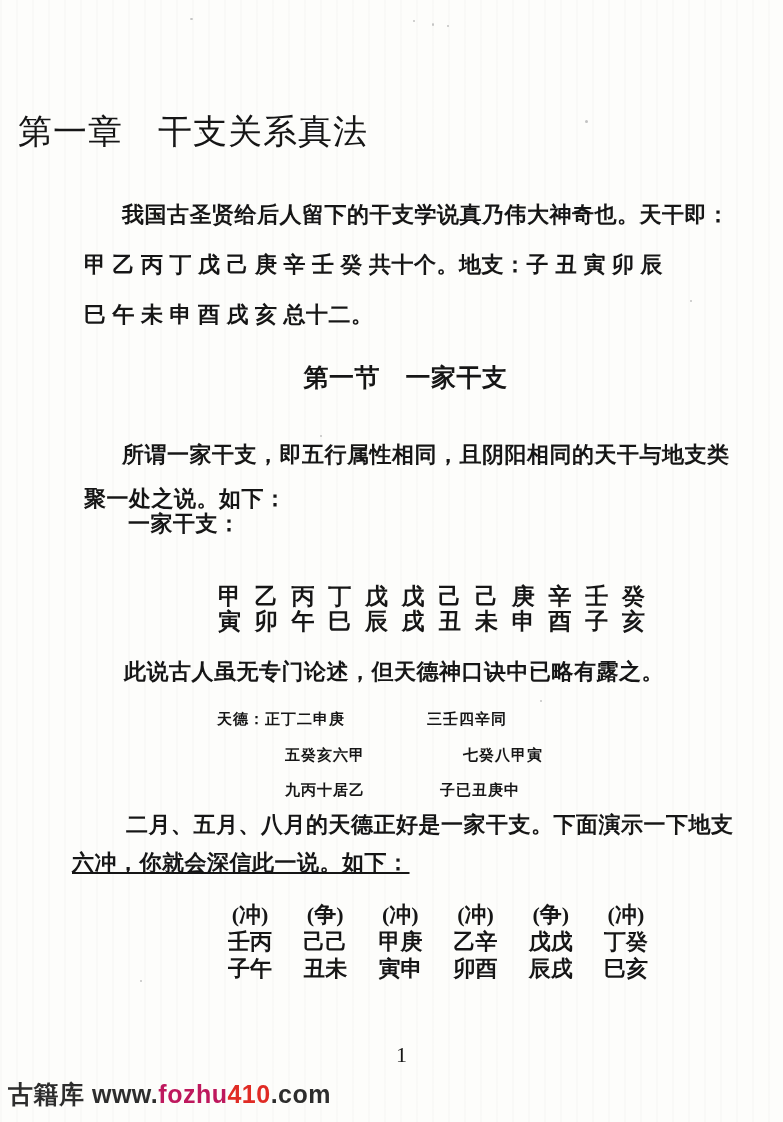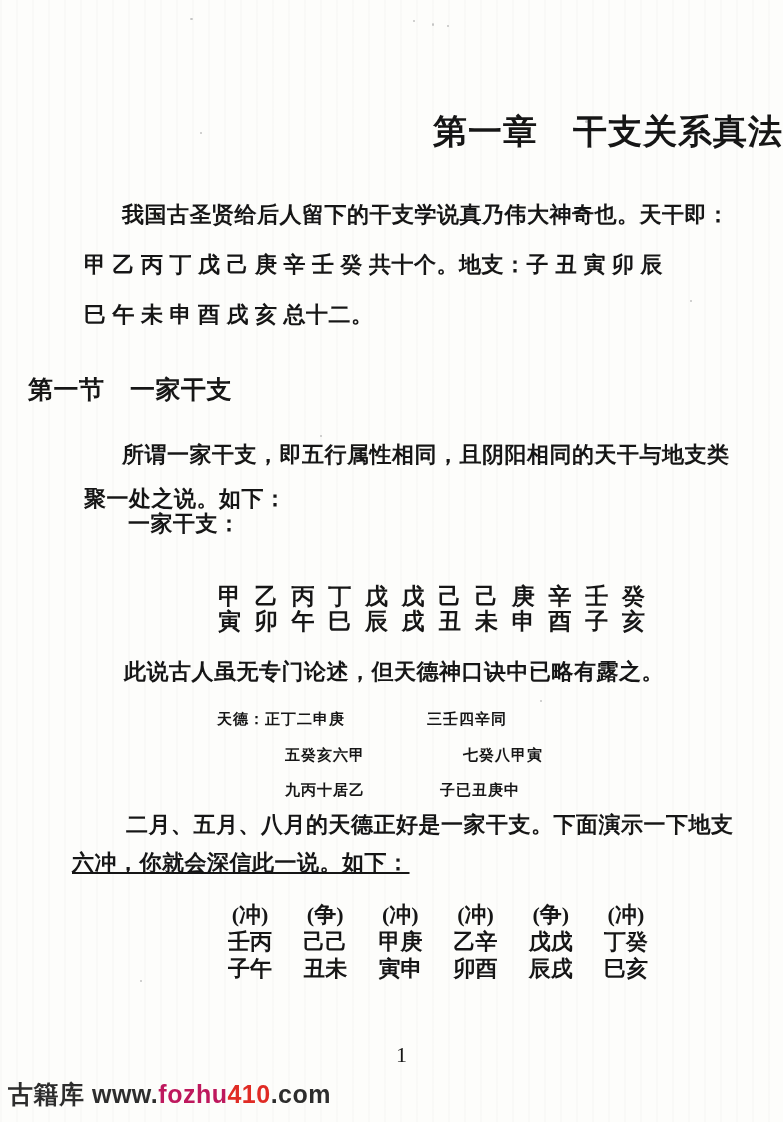--- a/index.html
+++ b/index.html
@@ -2,23 +2,23 @@
 <html><head>
 <meta charset="utf-8">
 <style>
   html,body{margin:0;padding:0;}
   body{width:783px;height:1122px;position:relative;overflow:hidden;
        background:#fdfdfb;
        font-family:"Liberation Serif","DejaVu Serif",serif;color:#161616;}
   .scanbg{position:absolute;inset:0;
        background:repeating-linear-gradient(90deg,rgba(0,0,0,0.015) 0 2px,rgba(0,0,0,0) 2px 16px);}
   .t{position:absolute;white-space:pre;line-height:1.15;}
-  .chapter{left:0;right:0;top:112px;text-align:right;margin-left:18px;
-       font-size:34px;font-weight:700;letter-spacing:1px;}
-  .section{left:0;right:0;top:376px;margin-left:28px;
+  .chapter{left:0;right:0;top:112px;text-align:left;margin-left:18px;
+       font-size:34px;font-weight:400;letter-spacing:1px;}
+  .section{left:0;right:0;top:364px;text-align:center;margin-left:28px;
        font-size:25px;font-weight:700;letter-spacing:0.5px;}
   .body22{font-size:22px;letter-spacing:0.5px;font-weight:600;}
   .pairs{position:absolute;left:218px;width:427px;display:flex;justify-content:space-between;
        font-size:23px;font-weight:700;}
   .pairs span{display:inline-block;}
   .tiande{font-size:15px;font-weight:700;letter-spacing:1px;}
   .chong{position:absolute;left:228px;top:901px;width:420px;display:flex;justify-content:space-between;}
   .chong .col{display:flex;flex-direction:column;align-items:center;
        font-size:22px;font-weight:700;line-height:27px;}
   .pagenum{left:0;right:0;top:1042px;text-align:center;margin-left:20px;font-size:22px;}

